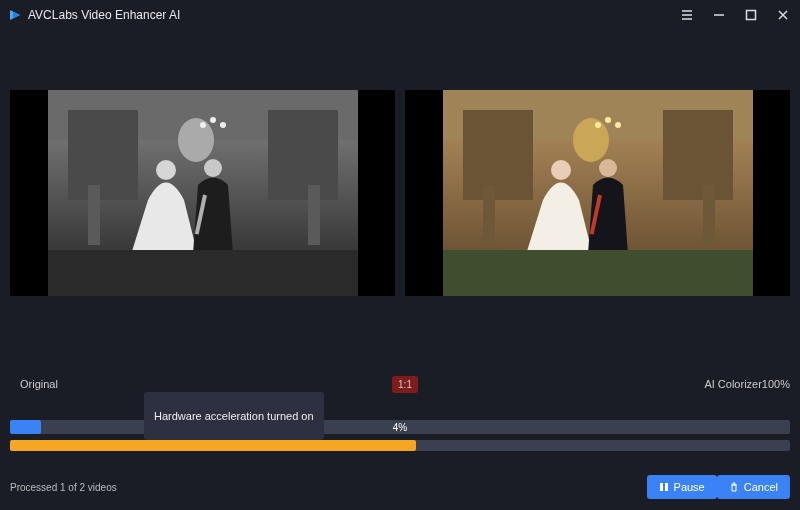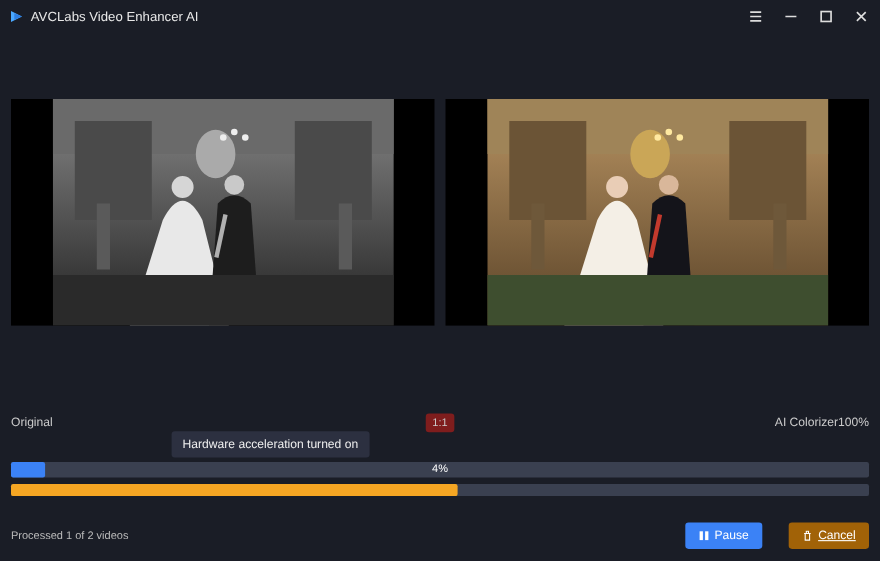--- a/index.html
+++ b/index.html
@@ -46,32 +46,32 @@
 }
 .pane {
   width: 385px; height: 206px;
   background: #000;
   display: flex; align-items: center; justify-content: center;
   position: relative;
 }
 .pane svg { width: 310px; height: 206px; }
 .tooltip {
   position: absolute;
-  left: 156px; top: 392px;
+  left: 144px; top: 392px;
   background: #2c3040;
   color: #eee;
   font-size: 11px;
-  padding: 6px 10px;
+  padding: 18px 10px;
   border-radius: 3px;
   z-index: 5;
 }
 .label-row {
   position: absolute;
   top: 378px;
-  left: 10px; right: 10px;
+  left: 20px; right: 10px;
   display: flex;
   align-items: center;
   font-size: 11px;
   color: #ccc;
 }
 .label-left { }
 .aspect-badge {
   position: absolute;
   left: 50%; transform: translateX(-50%);
   background: #7f1d1d;
@@ -120,32 +120,32 @@
   background: #f5a623;
   border-radius: 2px;
 }
 .footer-row {
   display: flex;
   justify-content: space-between;
   align-items: center;
   margin-top: 20px;
 }
 .videos-status { font-size: 10px; color: #bbb; }
-.btns { display: flex; gap: 24px; }
+.btns { display: flex; gap: 0; }
 .btn {
   padding: 6px 12px;
   border-radius: 3px;
   display: flex; align-items: center; gap: 5px;
   font-size: 11px;
   cursor: pointer;
   border: none;
   color: #fff;
 }
 .btn-pause { background: #3b82f6; }
-.btn-cancel { background: #a16207; text-decoration: underline; }
+.btn-cancel { background: #3b82f6; }
 .ic { width: 10px; height: 10px; display: inline-flex; }
 </style>
 </head>
 <body>
 
 <div class="titlebar">
   <div class="logo">
     <span class="logo-icon">
       <svg viewBox="0 0 14 14">
           <path d="M2 2 L12 7 L2 12 Z" fill="#4aa8ff"></path>

